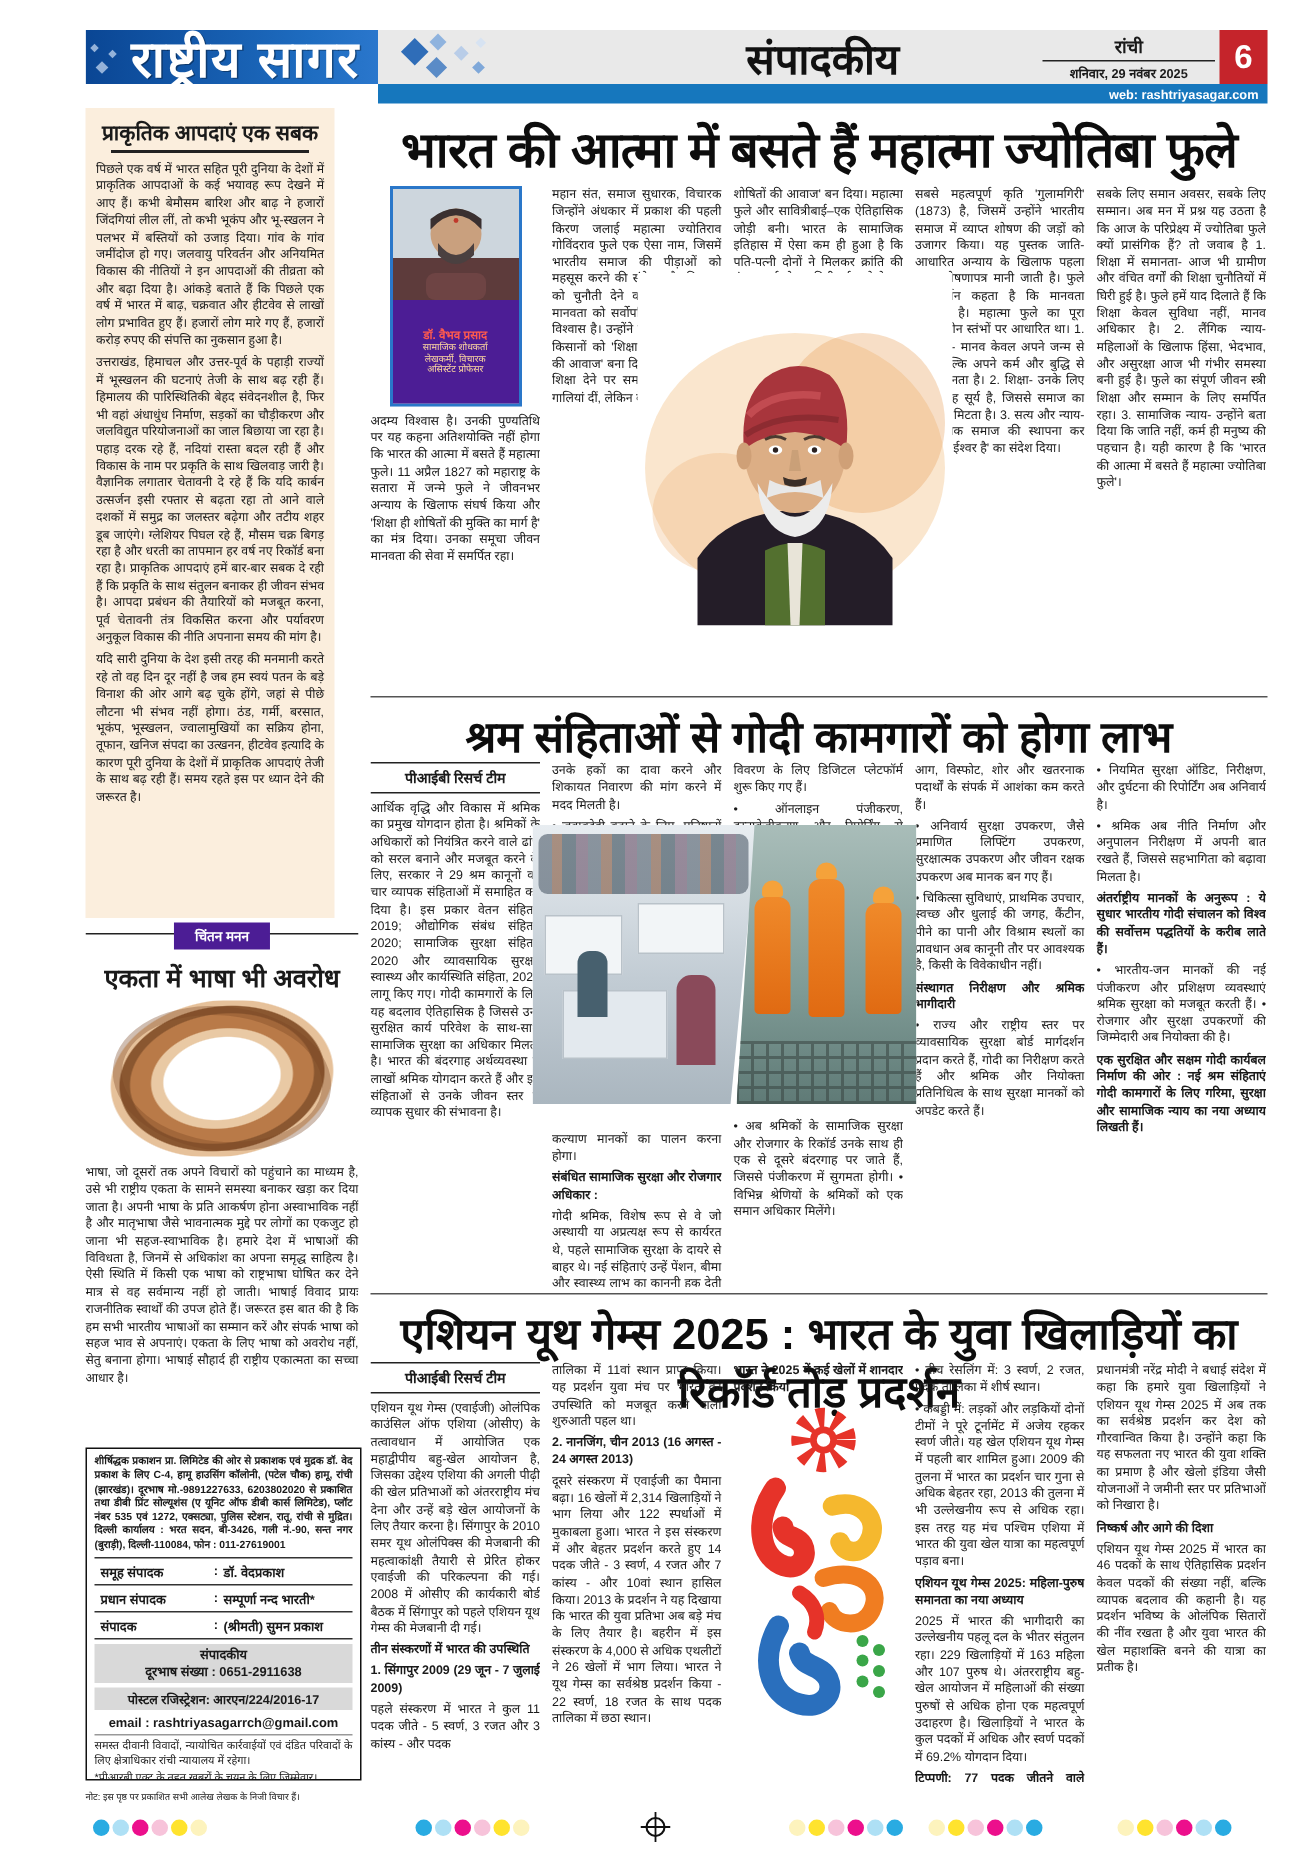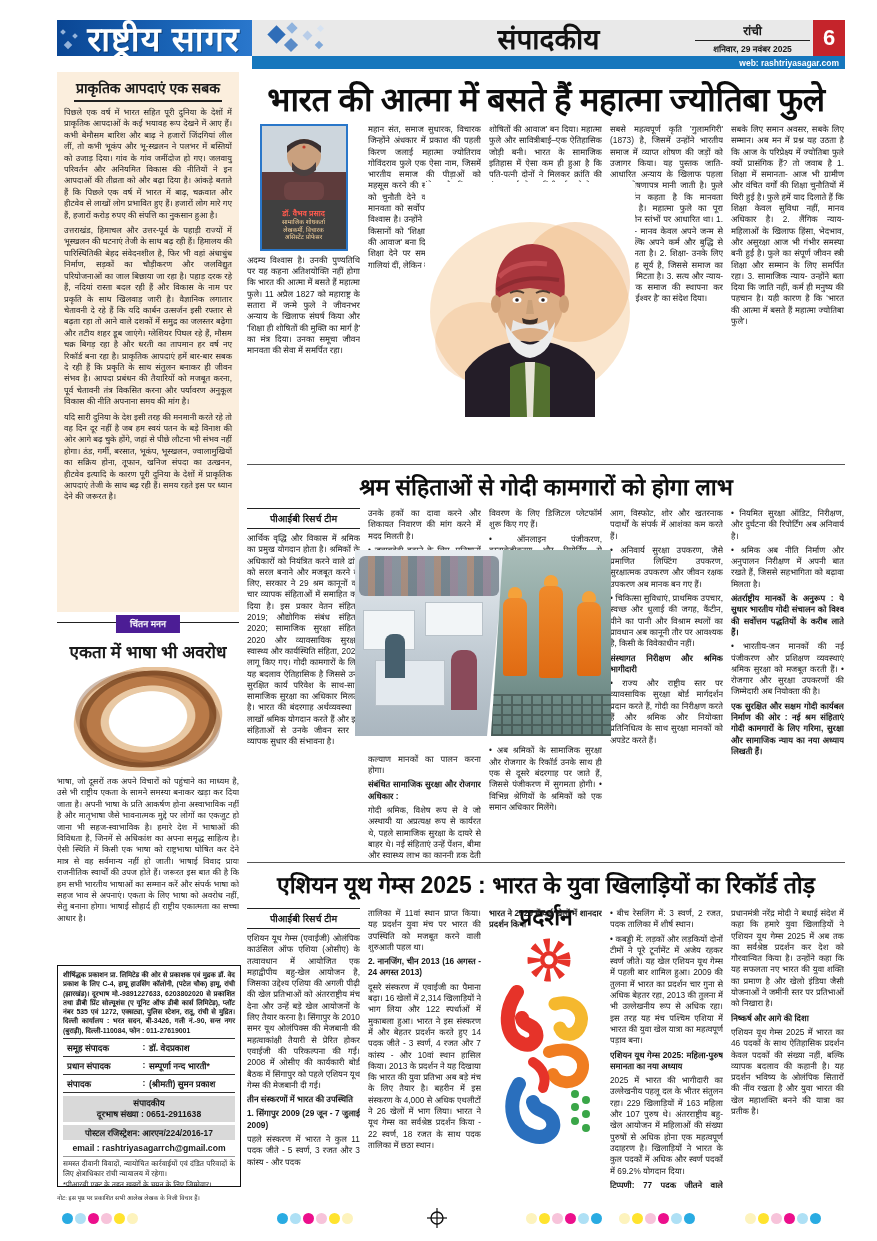--- a/index.html
+++ b/index.html
@@ -24,21 +24,21 @@
   #datebox { left:695px; top:22px; width:115px; height:32px; text-align:center; }
   #datebox .city { font-size:12px; font-weight:700; border-bottom:1.5px solid #222; padding-bottom:1px; }
   #datebox .date { font-size:8.5px; font-weight:700; margin-top:2px; }
   #pagenum { left:813px; top:20px; width:32px; height:36px; background:#c5242b; color:#fff;
     display:flex; align-items:center; justify-content:center; font-size:22px; font-weight:800; }
   #webstrip { left:252px; top:56px; width:593px; height:13px; background:#1677bd;
     display:flex; align-items:center; justify-content:flex-end; padding-right:6px; }
   #webstrip span { color:#fff; font-size:8.5px; font-weight:700; }
 
   
-  #rail-a { left:57px; top:72px; width:182px; height:540px; background:#fbeedd;
+  #rail-a { left:57px; top:72px; width:166px; height:540px; background:#fbeedd;
     padding:6px 7px; overflow:hidden; }
   #rail-a h2 { font-size:14px; font-weight:800; text-align:center; padding-bottom:3px; }
   #rail-a .rule { border-bottom:2px solid #222; margin:0 10px 5px 10px; }
   .railtext p { font-size:8.2px; line-height:11.4px; text-align:justify; margin-bottom:4px; }
 
   #rail-b { left:57px; top:615px; width:182px; height:344px; overflow:hidden; }
   #rail-b .tabline { position:relative; height:16px; border-top:1.5px solid #222; margin-top:7px; }
   #rail-b .tab { position:absolute; left:50%; top:-9px; transform:translateX(-50%);
     background:#4c1d95; color:#fff; font-size:9px; font-weight:700; padding:3px 14px; }
   #rail-b h2 { font-size:17px; font-weight:800; text-align:center; margin-top:2px; }
@@ -66,32 +66,32 @@
     border-bottom:1px solid #999; }
   #legal { font-size:7.3px; line-height:9.6px; margin-top:2px; text-align:justify; }
   #respline { font-size:7.3px; line-height:9.6px; margin-top:2px; }
   #footnote { left:57px; top:1193px; width:190px; font-size:6.2px; color:#222; }
 
   
   .center { left:247px; width:598px; }
   .headline1 { top:76px; height:46px; text-align:center; font-size:33px; font-weight:800;
     color:#0d0d0d; letter-spacing:-.5px; }
   .hrule { left:247px; width:598px; border-top:1.2px solid #555; }
-  .headline2 { text-align:center; font-size:23px; font-weight:800; color:#0d0d0d; }
+  .headline2 { text-align:center; font-size:29px; font-weight:800; color:#0d0d0d; }
 
   .cols { display:flex; gap:8px; }
   .col { width:113px; overflow:hidden; }
   .col p { font-size:8.3px; line-height:11.3px; text-align:justify; margin-bottom:3px; }
   .col p.subhead { font-weight:800; }
   .byline { border-top:1.2px solid #222; border-bottom:1.2px solid #222; text-align:center;
     font-size:9.5px; font-weight:800; padding:3px 0; margin-bottom:4px; }
 
   #authorcard { width:88px; margin:0 auto 4px auto; border:2px solid #2a77c9; background:#dfe6ec; }
   #authorcard svg { display:block; }
-  #authorcard .cap { background:#404040; text-align:center; padding:8px 1px; }
+  #authorcard .cap { background:#4c1d95; text-align:center; padding:18px 1px; }
   #authorcard .cap .nm { color:#ff5a4e; font-size:7.8px; font-weight:800; }
   #authorcard .cap .rl { color:#ffd9a0; font-size:6.2px; line-height:7.6px; }
 
   #phule-portrait { left:425px; top:182px; width:210px; height:235px; background:#fff; }
   #photo2 { position:absolute; left:108px; top:42px; width:256px; height:186px; background:#fff; }
   #photo2 .ph { position:absolute; top:0; height:186px; }
   #ph-left { left:0; width:150px; background:linear-gradient(180deg,#e8edf1,#c2ccd4 55%,#aab6bf);
     clip-path:polygon(0 0,100% 0,88% 100%,0 100%); overflow:hidden;}
   #ph-right { left:136px; width:120px; background:linear-gradient(180deg,#a9bdb9,#7e9a95 60%,#5f7a76);
     clip-path:polygon(10% 0,100% 0,100% 100%,0 100%); overflow:hidden;}

